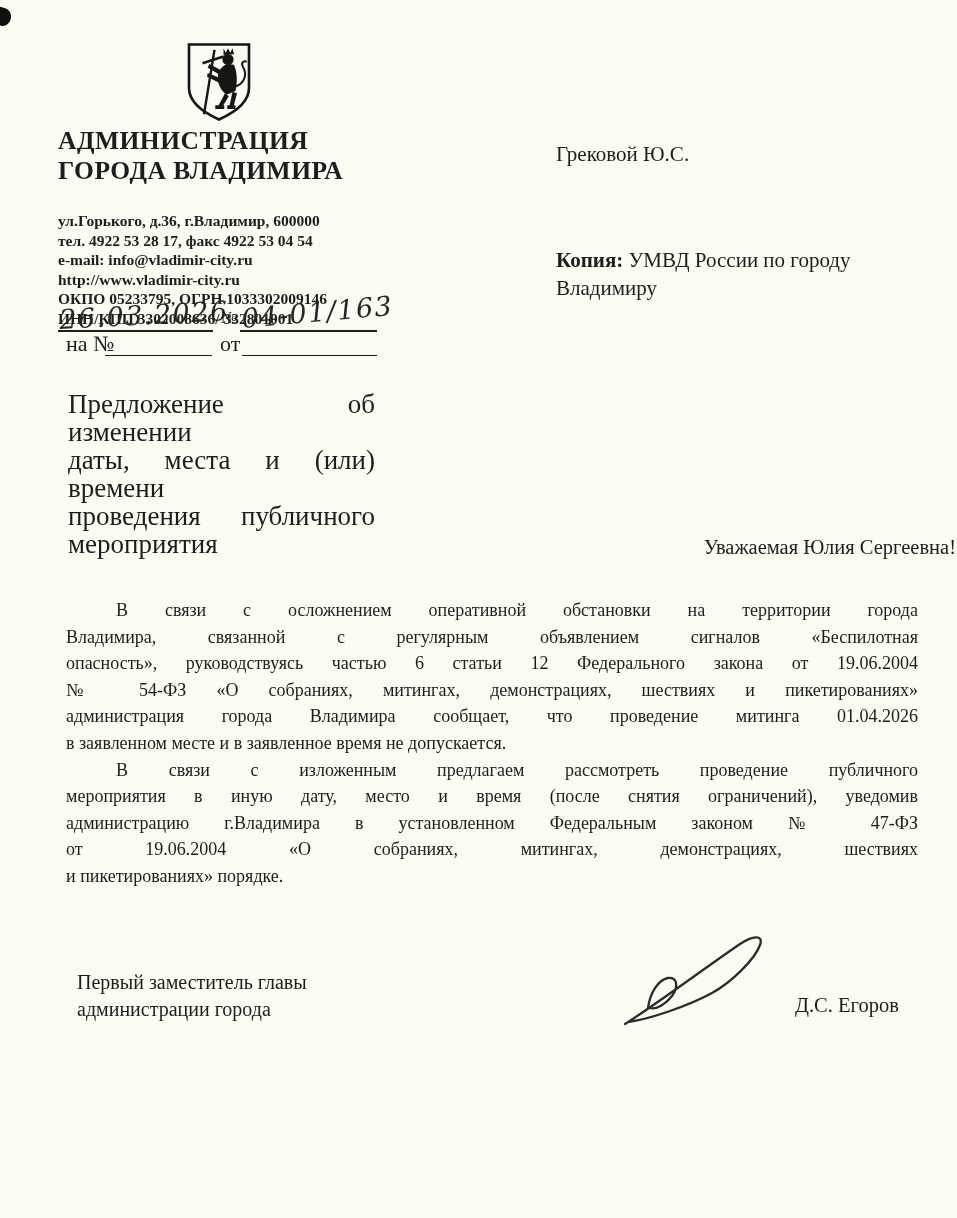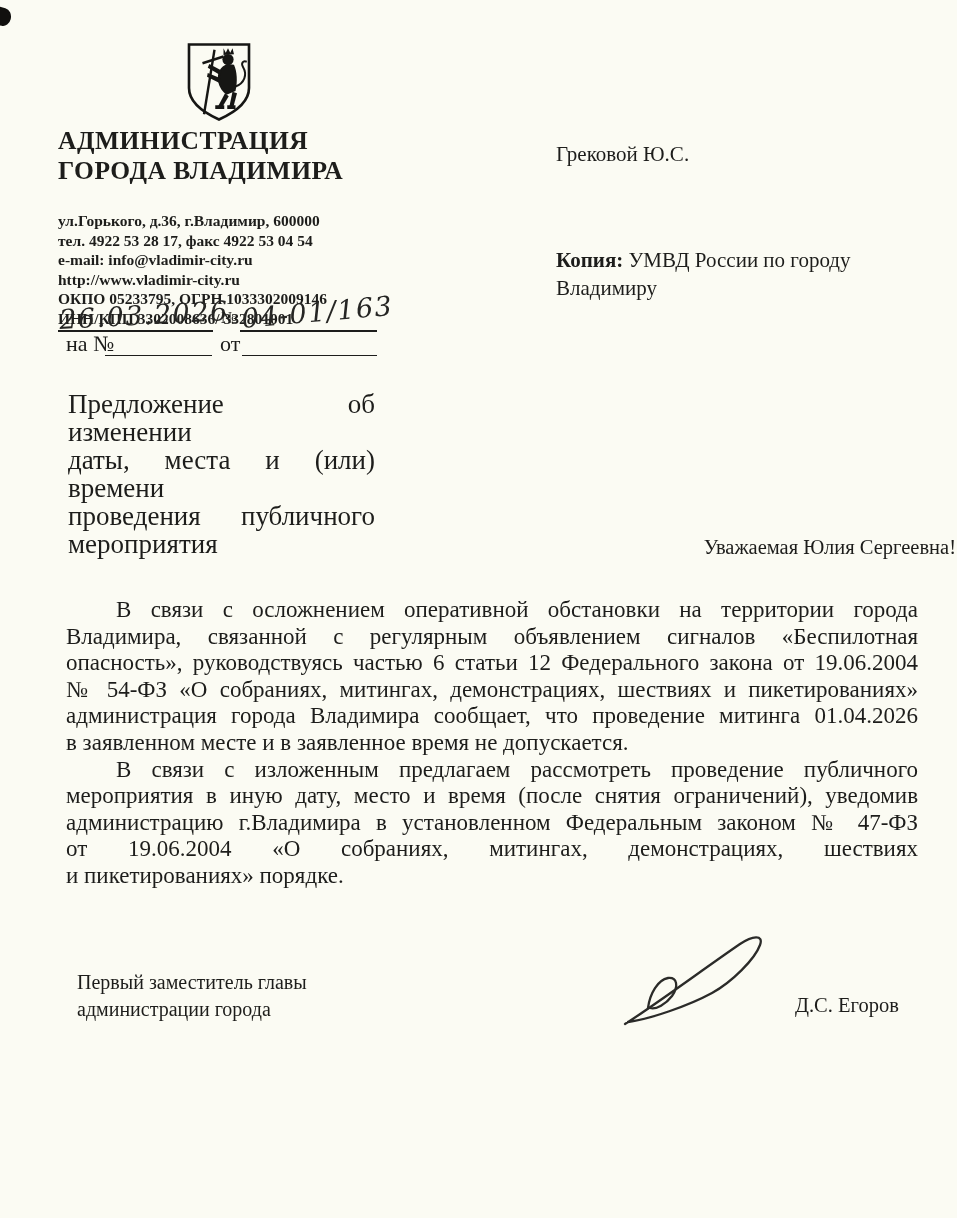--- a/index.html
+++ b/index.html
@@ -48,21 +48,21 @@
   .subject { position:absolute; left:68px; top:374px; width:307px;
     font-size:27px; line-height:28px;margin-top:16px; }
 
   
   .jline { text-align:justify; text-align-last:justify; }
   .jline.last { text-align-last:left; }
 
   
   .salutation { position:absolute; left:104px; top:536px; width:852px; text-align:right; font-size:20.5px; }
   .body-text { position:absolute; left:66px; top:597px; width:852px;
-    font-size:23px; line-height:26.6px; }
+    font-size:18px; line-height:26.6px; }
   .para .jline:first-child { text-indent:50px; }
 
   
   .sig-title { position:absolute; left:77px; top:969px; font-size:20px; line-height:27px; }
   .sig-mark  { position:absolute; left:600px; top:920px; }
   .sig-name  { position:absolute; left:795px; top:994px; font-size:20.5px; }
 </style>
 </head>
 <body>
 

